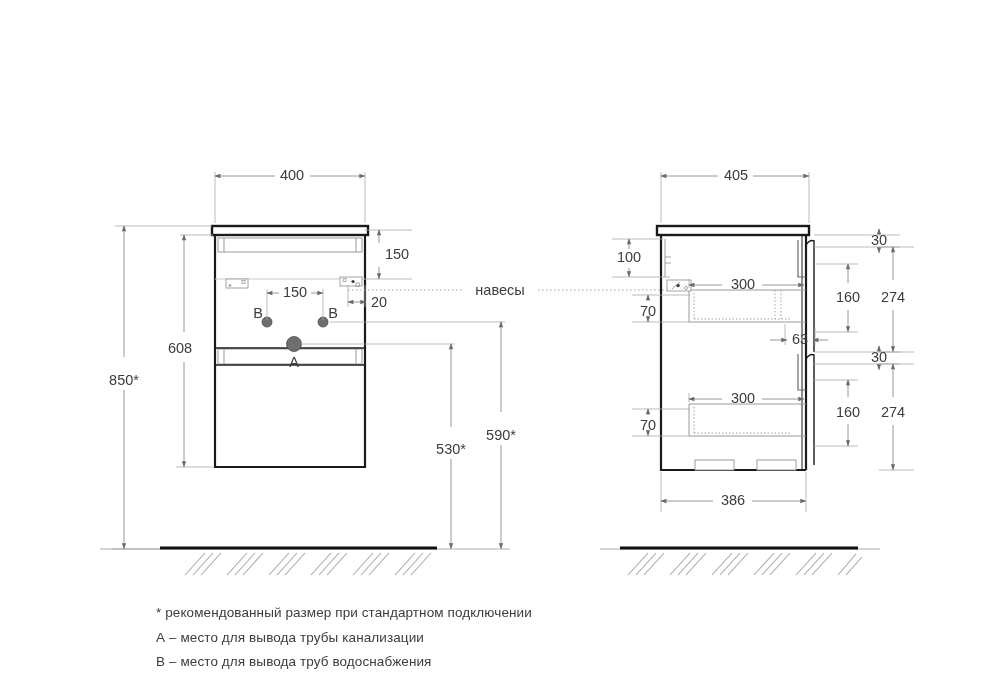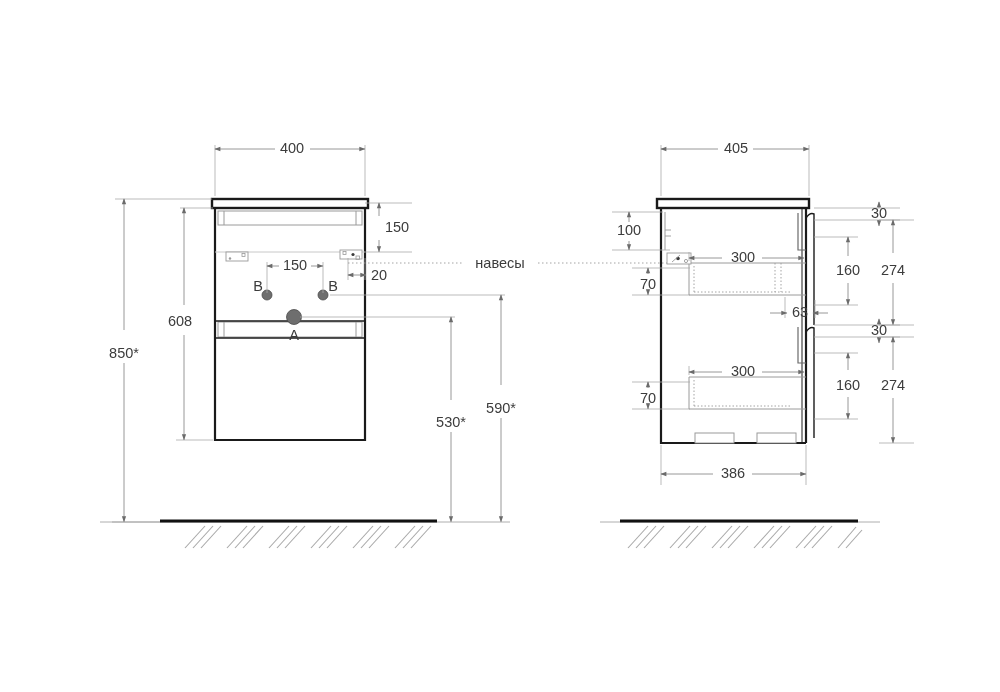--- a/index.html
+++ b/index.html
@@ -1,21 +1,21 @@
 <!DOCTYPE html>
 <html><head>
 <meta charset="utf-8">
 <style>
   html,body{margin:0;padding:0;background:#ffffff;}
   body{
     width:1000px;height:692px;overflow:hidden;position:relative;
     font-family:"Liberation Sans", sans-serif;
     color:#3a3a3a;
   }
-  #sheet{position:absolute;inset:0;}
+  #sheet{position:absolute;inset:0;margin-top:27px;}
   svg{display:block;}
   .legend{
     position:absolute;left:156px;top:574px;
     font-size:13.5px;line-height:24.5px;color:#3c3c3c;
     letter-spacing:0.1px;white-space:nowrap;
   }
   .legend div{height:24.5px;}
   text{font-family:"Liberation Sans", sans-serif;fill:#3c3c3c;}
 </style>
 </head>
@@ -345,14 +345,19 @@
             <line x1="804" y1="548" x2="824" y2="526"></line>
             <line x1="812" y1="548" x2="832" y2="526"></line>
         <line x1="838" y1="548" x2="856" y2="527"></line>
             <line x1="846" y1="548" x2="862" y2="530"></line>
       </g>
     </g>
   </g>
 
 </svg>
 
-
+<div class="legend">
+  <div>* рекомендованный размер при стандартном подключении</div>
+  <div>А – место для вывода трубы канализации</div>
+  <div>В – место для вывода труб водоснабжения</div>
 </div>
 
+</div>
+
 </body></html>

